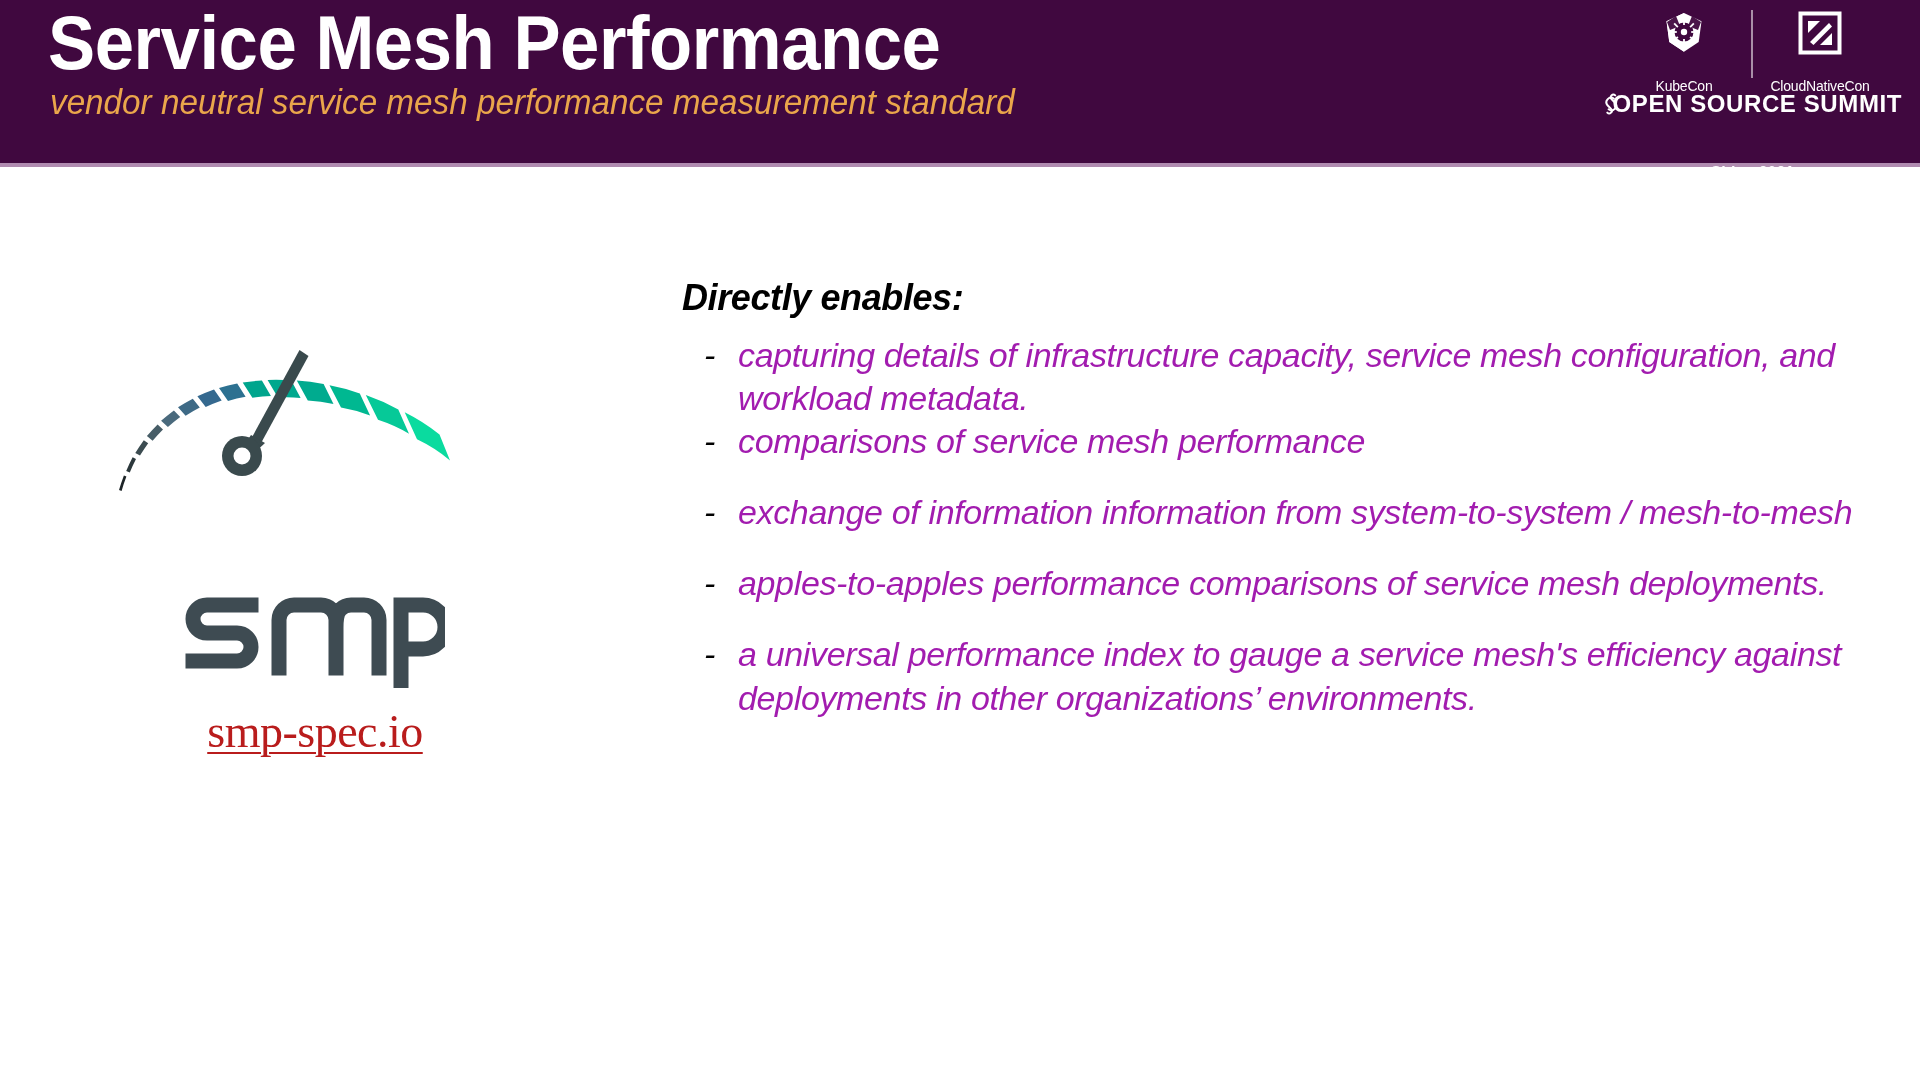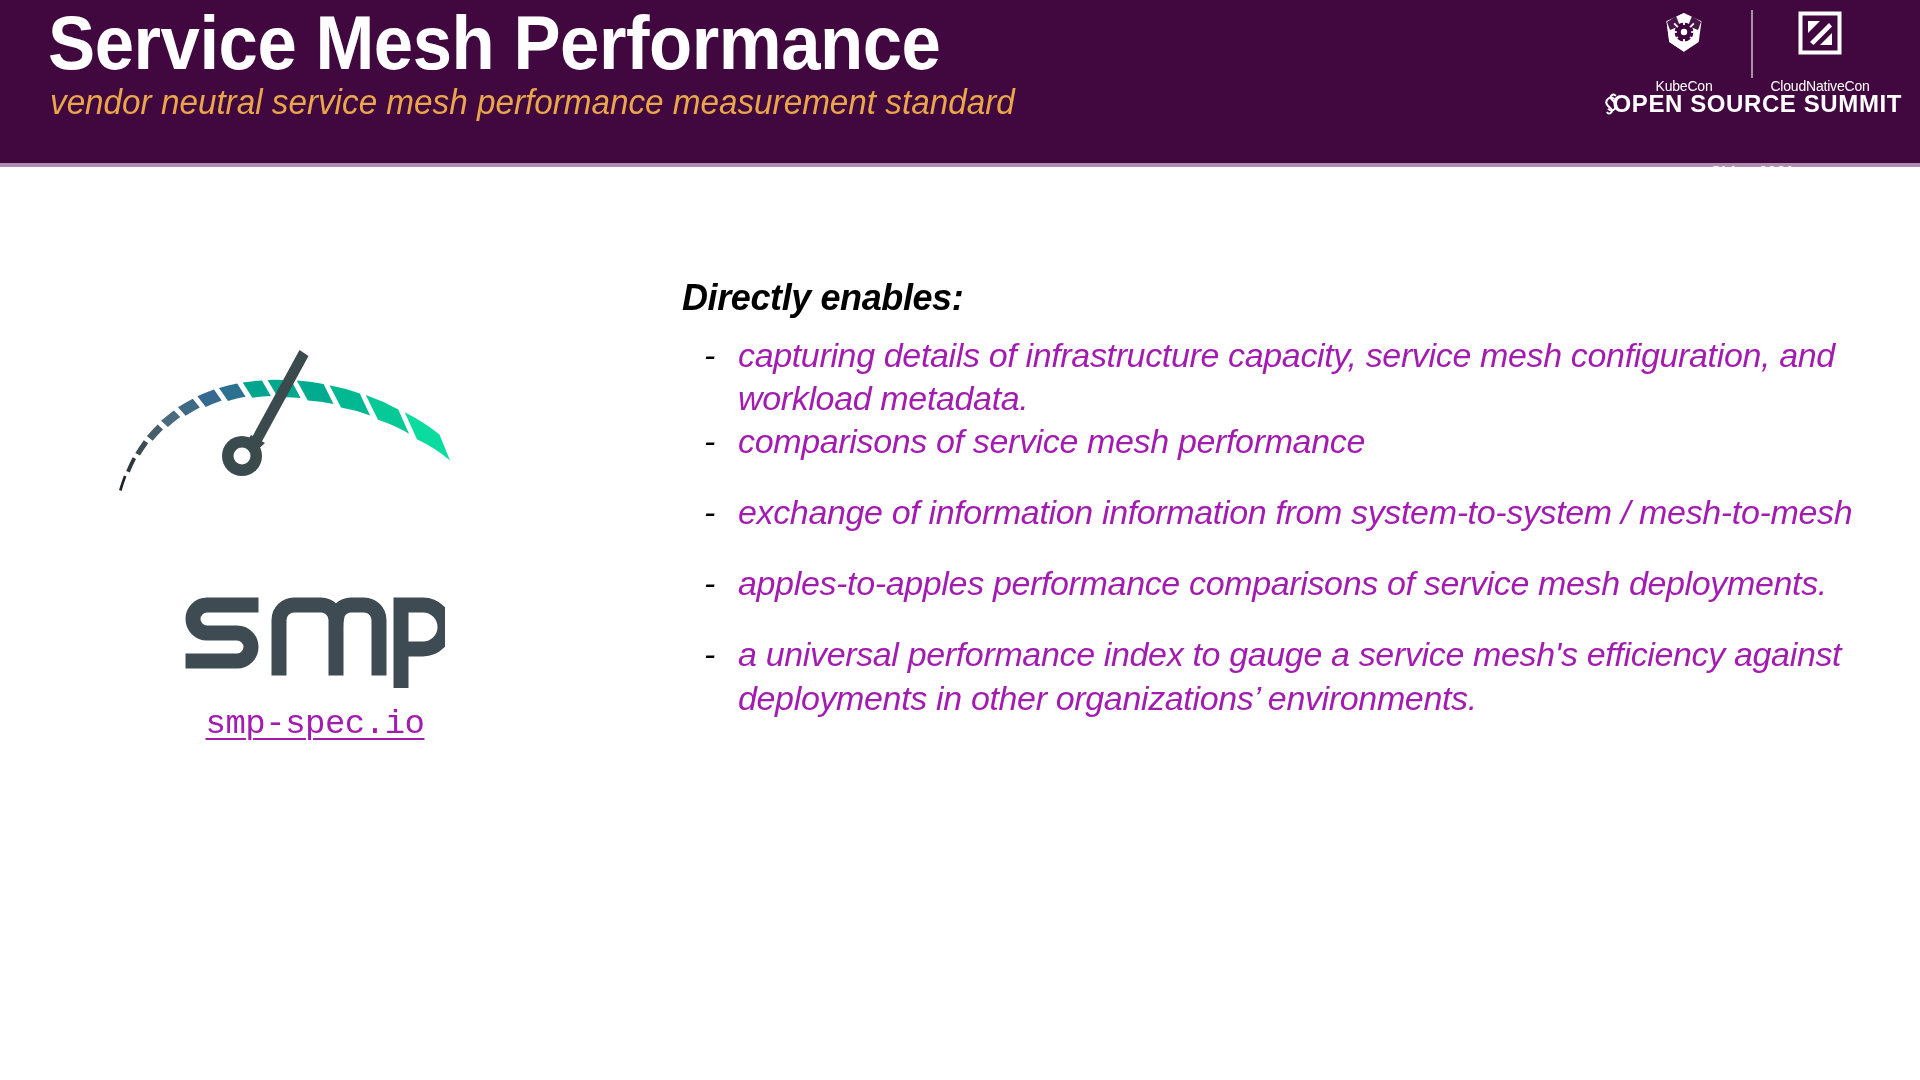--- a/index.html
+++ b/index.html
@@ -167,23 +167,23 @@
     line-height: 0;
   }
   .smp-link-row {
     position: absolute;
     left: 0;
     top: 455px;
     width: 440px;
     text-align: center;
   }
   .smp-link {
-    color: #a21caf;
-    font-family: Liberation Mono, monospace;
-    font-size: 34px;
+    color: #b91c1c;
+    font-family: Liberation Serif, serif;
+    font-size: 46px;
     font-weight: 500;
     text-decoration: underline;
     text-underline-offset: 5px;
     text-decoration-thickness: 2px;
     letter-spacing: -0.5px;
     cursor: pointer;
   }
 
   
   .content {

